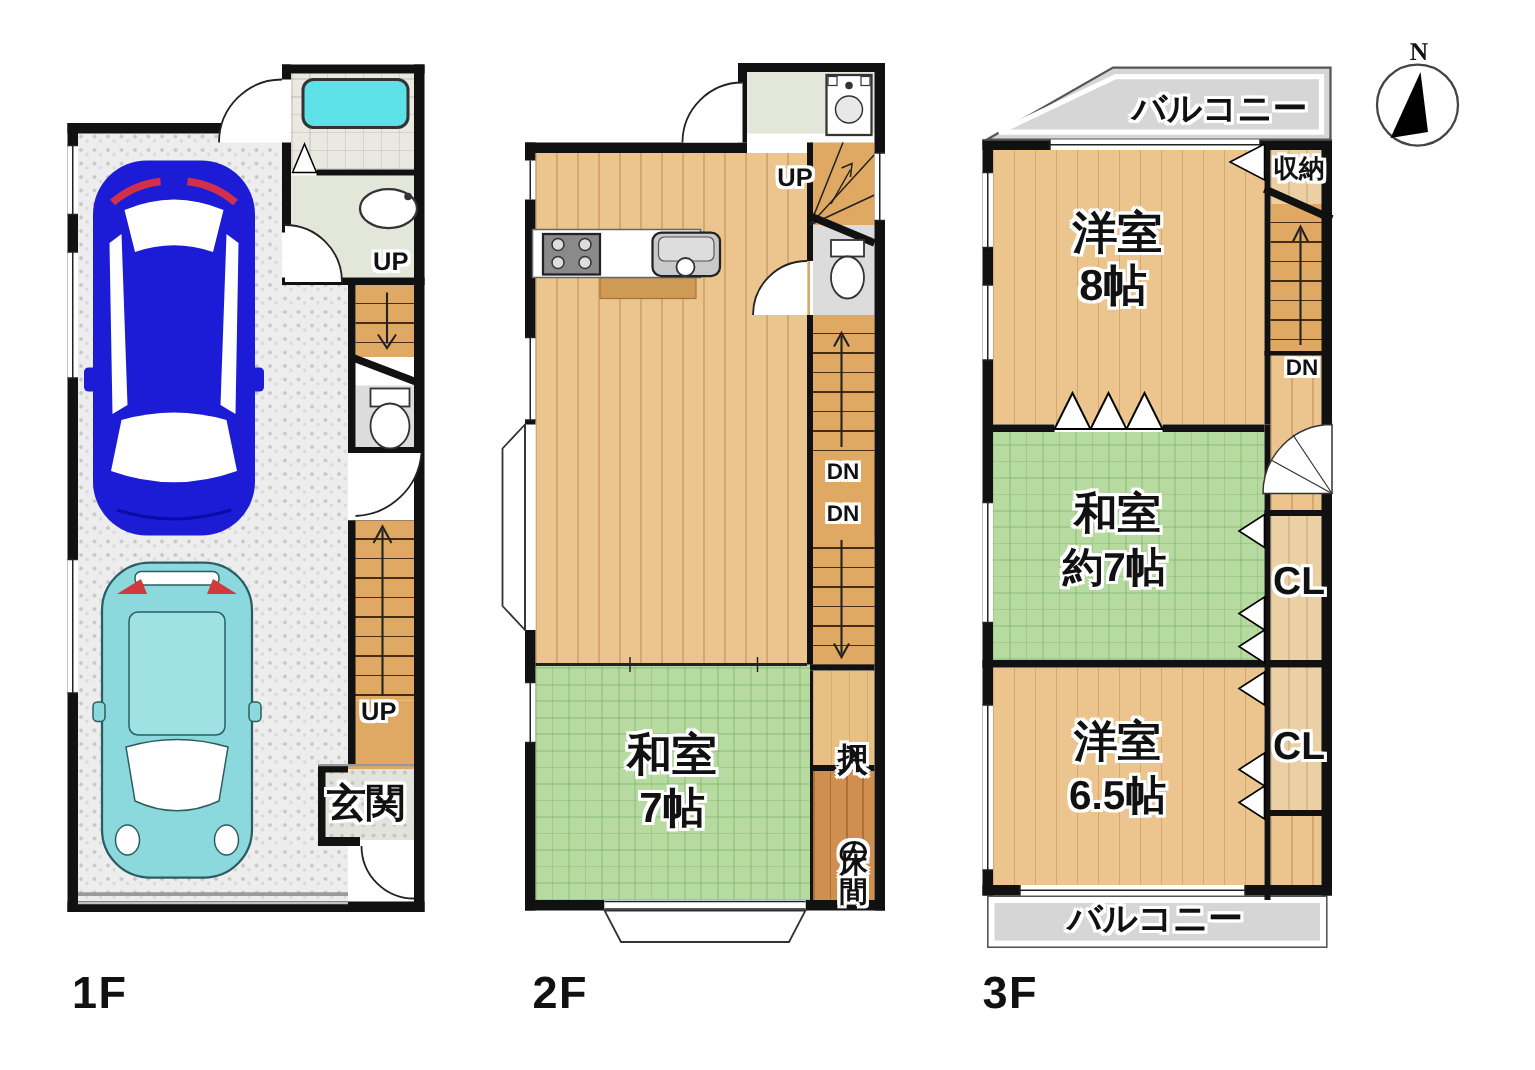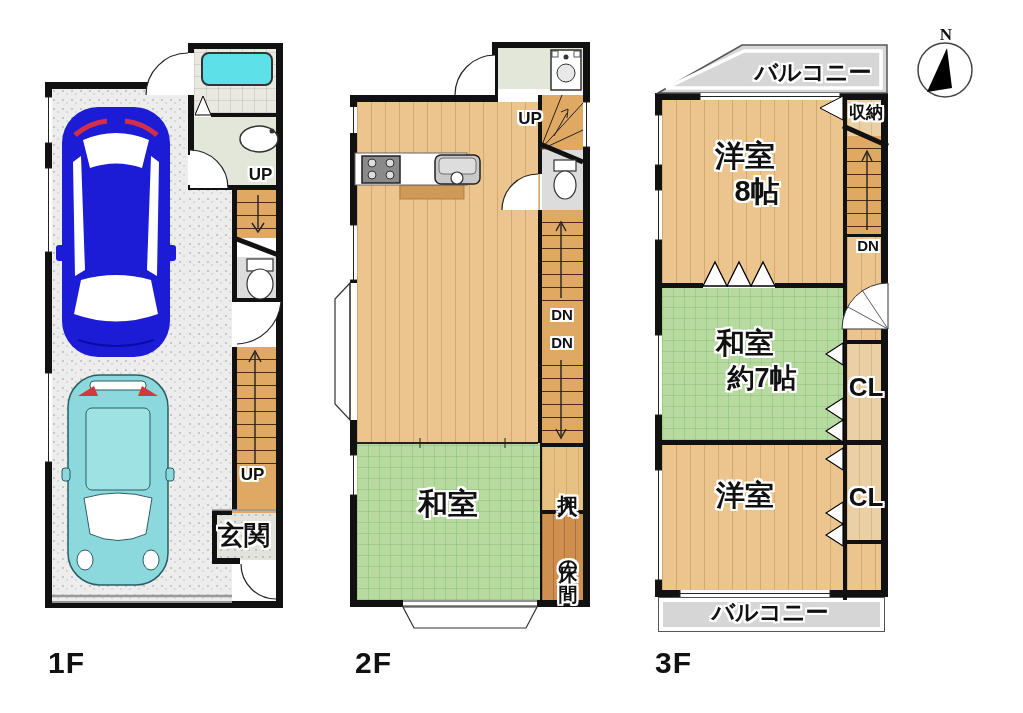--- a/index.html
+++ b/index.html
@@ -277,20 +277,21 @@
         <line x1="256.5" y1="62" x2="256.5" y2="107" stroke="#222" stroke-width="1"></line>
         <line x1="253" y1="62" x2="260" y2="62" stroke="#222" stroke-width="1"></line>
         <line x1="253" y1="107" x2="260" y2="107" stroke="#222" stroke-width="1"></line>
     </g>
   </svg>
 
   <div class="label halo" style="left:178px;top:70px;width:44px;font-size:17px;">UP</div>
   <div class="label halo" style="left:216px;top:267px;width:32px;font-size:15px;">DN</div>
   <div class="label halo" style="left:216px;top:295px;width:32px;font-size:15px;">DN</div>
   <div class="label halo" style="left:38px;top:448px;width:160px;font-size:30px;">和室</div>
+  <div class="label halo" style="left:38px;top:484px;width:160px;font-size:28px;">7帖</div>
   <div class="label halo vert" style="left:218px;top:410px;width:30px;height:58px;font-size:20px;">押入</div>
   <div class="label halo vert" style="left:218px;top:481px;width:30px;height:76px;font-size:19px;">床の間</div>
 </div>
 
 <div class="plan" style="left:650px;top:40px;width:245px;height:600px;">
 
   <div class="room wood" style="left:12px;top:60px;width:181px;height:183px;"></div>
   <div class="room closetwood" style="left:197px;top:60px;width:41px;height:36px;"></div>
   <div class="room stairwood" style="left:197px;top:96px;width:41px;height:100px;"></div>
   <div class="room wood" style="left:197px;top:196px;width:41px;height:104px;"></div>
@@ -385,25 +386,26 @@
         <line x1="8.5" y1="430" x2="8.5" y2="540" stroke="#222" stroke-width="1"></line>
         <line x1="5" y1="430" x2="12" y2="430" stroke="#222" stroke-width="1"></line>
         <line x1="5" y1="540" x2="12" y2="540" stroke="#222" stroke-width="1"></line>
     </g>
   </svg>
 
   <div class="label halo" style="left:88px;top:20px;width:150px;font-size:23px;">バルコニー</div>
   <div class="label halo" style="left:194px;top:64px;width:44px;font-size:17px;">収納</div>
   <div class="label halo" style="left:200px;top:198px;width:36px;font-size:15px;">DN</div>
   <div class="label halo" style="left:15px;top:100px;width:160px;font-size:30px;">洋室</div>
-  <div class="label halo" style="left:27px;top:136px;width:160px;font-size:29px;">8帖</div>
+  <div class="label halo" style="left:12px;top:136px;width:160px;font-size:29px;">8帖</div>
   <div class="label halo" style="left:10px;top:288px;width:170px;font-size:29px;">和室</div>
-  <div class="label halo" style="left:27px;top:324px;width:170px;font-size:27px;">約7帖</div>
+  <div class="label halo" style="left:8px;top:324px;width:170px;font-size:27px;">約7帖</div>
   <div class="label halo" style="left:195px;top:334px;width:42px;font-size:26px;">CL</div>
   <div class="label halo" style="left:10px;top:440px;width:170px;font-size:29px;">洋室</div>
+  <div class="label halo" style="left:10px;top:476px;width:170px;font-size:27px;">6.5帖</div>
   <div class="label halo" style="left:195px;top:444px;width:42px;font-size:26px;">CL</div>
   <div class="label halo" style="left:45px;top:560px;width:150px;font-size:23px;">バルコニー</div>
 </div>
 
 <svg style="position:absolute;left:905px;top:18px;overflow:visible;" width="90" height="100" viewBox="0 0 90 100">
   <circle cx="40" cy="52" r="27" fill="#fff" stroke="#444" stroke-width="1.5"></circle>
   <polygon points="42,30 22,74 47,70" fill="#000"></polygon>
 </svg>
 <div class="label" style="left:936px;top:26px;width:20px;font-size:17px;font-family:'Liberation Serif','DejaVu Serif',serif;">N</div>
 

